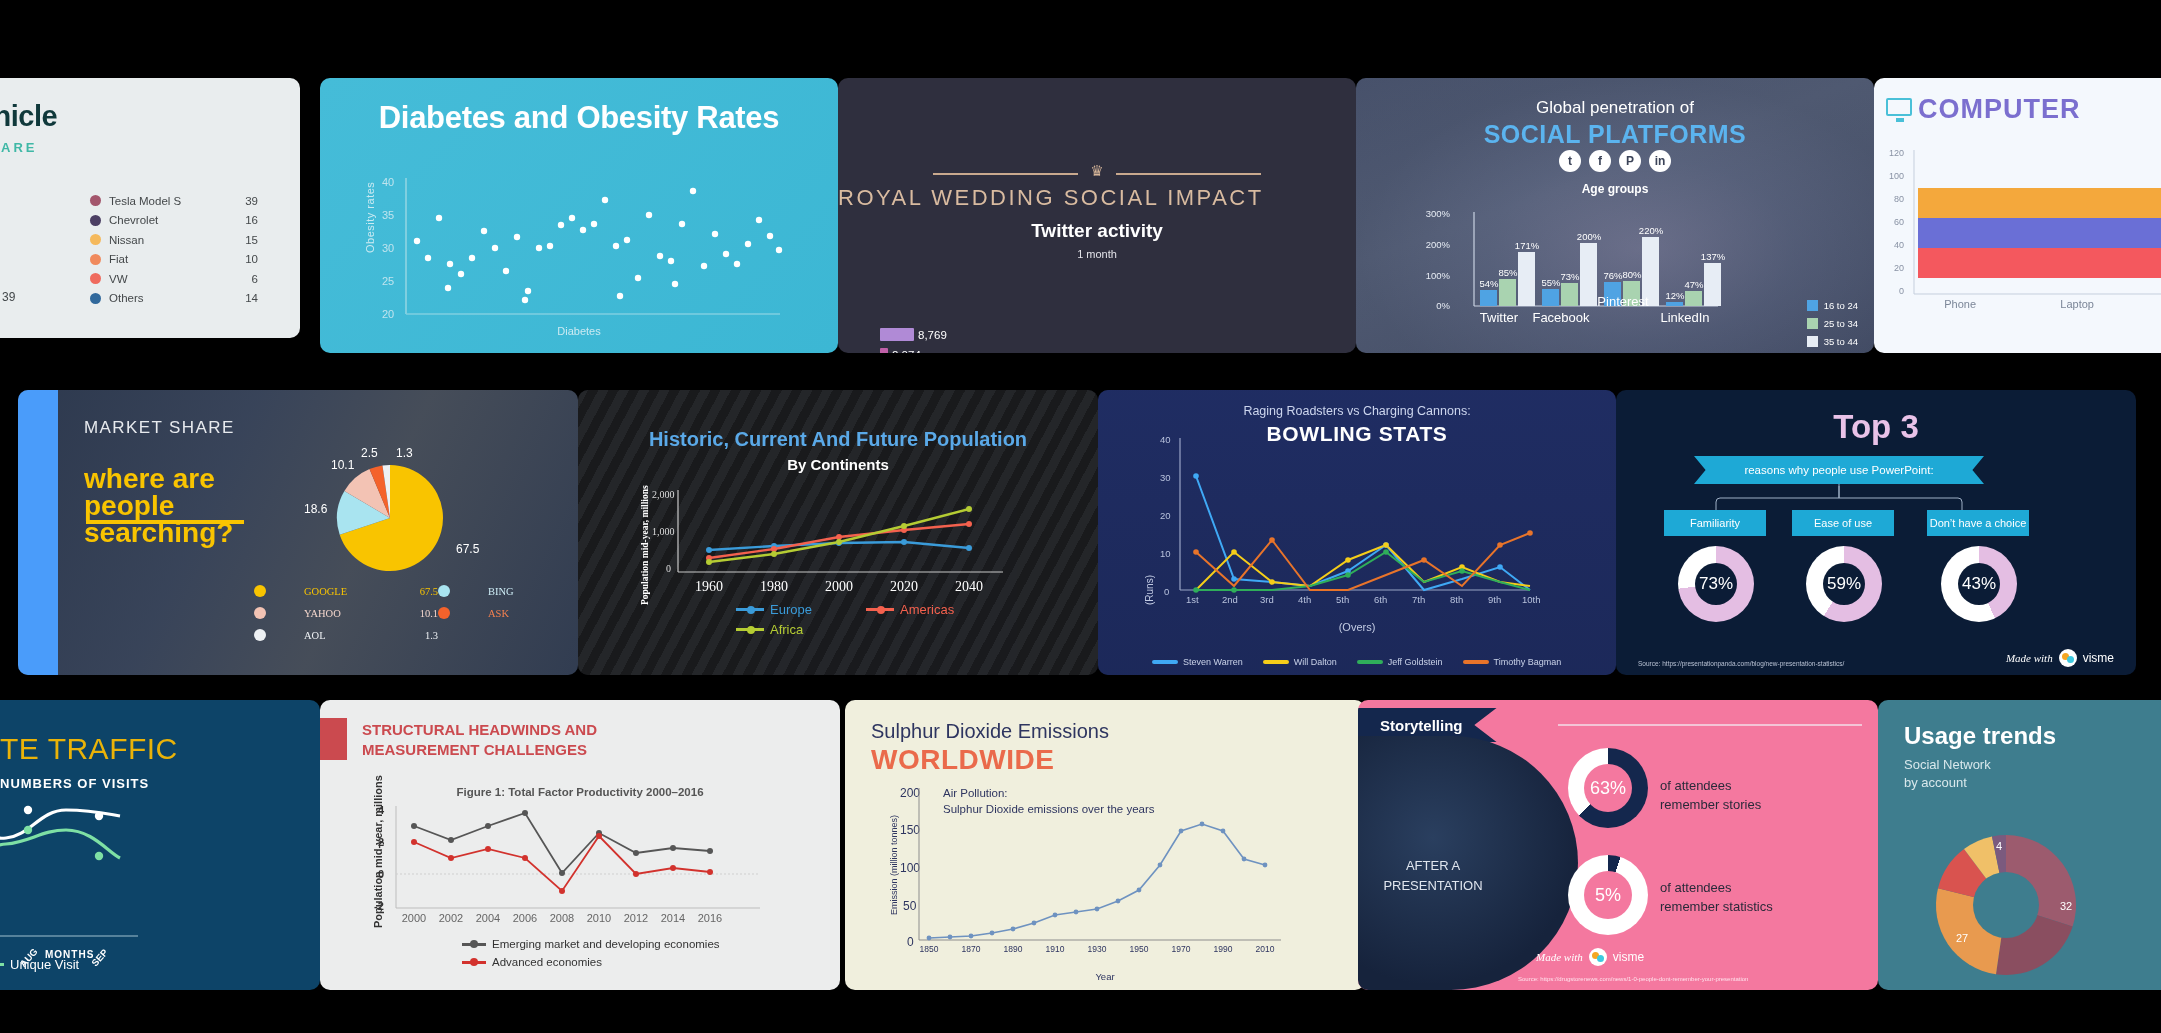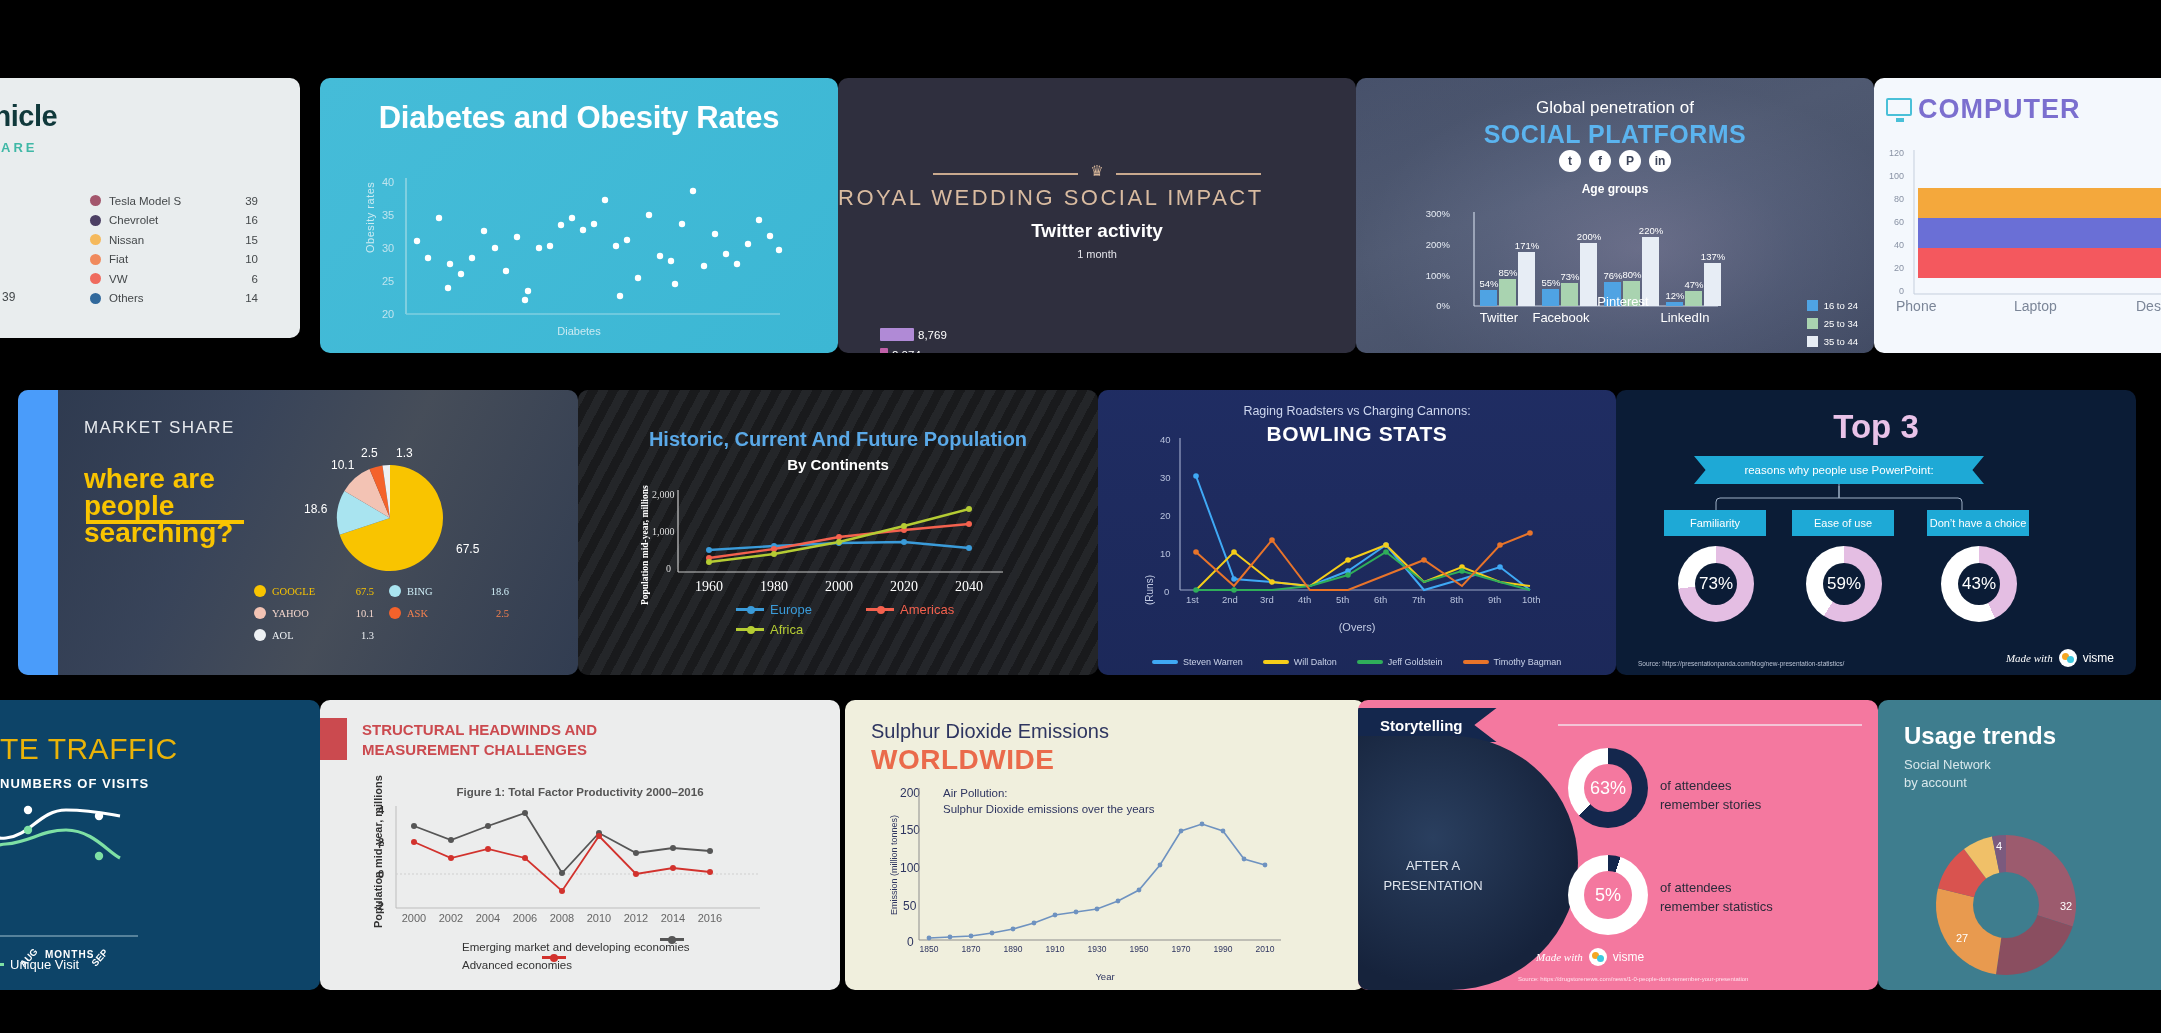--- a/index.html
+++ b/index.html
@@ -56,34 +56,34 @@
   .sp-legend .sq{width:11px;height:11px;margin-right:6px;}
   .sp-ytick{position:absolute;font-size:9.5px;color:#e7ecf4;text-align:right;width:34px;}
   .sp-cat{position:absolute;font-size:13px;color:#fff;text-align:center;}
   .sp-bval{position:absolute;font-size:9.5px;color:#fff;text-align:center;}
 
   #c-cmp { left:1874px; top:78px; width:400px; height:275px; background:#f4f8fd; }
   .cmp-title{position:absolute;left:44px;top:16px;font-size:27px;font-weight:bold;color:#7b6fcf;letter-spacing:1px;}
   .cmp-mon{position:absolute;left:12px;top:20px;width:26px;height:18px;border:2.5px solid #49c0d8;border-radius:2px;}
   .cmp-mon:after{content:"";position:absolute;left:8px;top:18px;width:8px;height:4px;background:#49c0d8;}
   .cmp-tick{position:absolute;font-size:9px;color:#8892a4;text-align:right;width:22px;}
-  .cmp-xl{position:absolute;font-size:14px;color:#7b8698;text-align:left;}
+  .cmp-xl{position:absolute;font-size:11px;color:#7b8698;text-align:right;}
 
   
   #c-ms { left:18px; top:390px; width:560px; height:285px; background:#2e3b52; }
   .ms-photo{position:absolute;inset:0;opacity:.30;
     background:linear-gradient(115deg,#2b3344 0%,#50586a 35%,#7d7769 60%,#39404f 100%);}
   .ms-blue{position:absolute;left:0;top:0;width:40px;height:100%;background:#4a9cfa;}
   .ms-k{position:absolute;left:66px;top:28px;font-size:17px;color:#e7eaee;letter-spacing:1.4px;}
   .ms-h{position:absolute;left:66px;top:52px;font-size:28px;line-height:27px;font-weight:bold;color:#f9c400;margin-top:23px;}
   .ms-ul{position:absolute;left:68px;top:130px;width:158px;height:4px;background:#f9c400;}
   .ms-num{position:absolute;font-size:12px;color:#fff;}
   .ms-legend{position:absolute;left:236px;top:195px;width:270px;
     display:grid;grid-template-columns:1fr 1fr;row-gap:10px;font-size:10.5px;font-family:"Liberation Serif",serif;}
-  .ms-legend .li{display:flex;align-items:center;}
+  .ms-legend .li{display:flex;align-items:center;gap:32px;}
   .ms-legend .dot{width:12px;height:12px;border-radius:50%;margin-right:6px;}
   .ms-legend .nm{width:62px;}
   .ms-legend .vl{width:40px;text-align:right;}
 
   #c-pop { left:578px; top:390px; width:520px; height:285px; background:#1d1f23; }
   .pop-photo{position:absolute;inset:0;opacity:.55;
     background:repeating-linear-gradient(118deg,#2a2c30 0 9px,#161719 9px 18px),
                radial-gradient(circle at 70% 45%,#44464c,#141518);}
   .pop-t1{position:absolute;width:100%;top:38px;text-align:center;font-size:20px;font-weight:bold;color:#5aa9e8;}
   .pop-t2{position:absolute;width:100%;top:66px;text-align:center;font-size:15px;font-weight:bold;color:#fff;}
@@ -132,21 +132,21 @@
   .wt-leg .ln:after{content:"";position:absolute;left:11px;top:-3px;width:9px;height:9px;border-radius:50%;}
 
   #c-sh { left:320px; top:700px; width:520px; height:290px; background:#eceded; }
   .sh-sq{position:absolute;left:0;top:18px;width:27px;height:42px;background:#cb4a4f;}
   .sh-t{position:absolute;left:42px;top:20px;font-size:15px;font-weight:bold;color:#cb4a4f;line-height:20px;}
   .sh-fig{position:absolute;width:100%;top:86px;text-align:center;font-size:11.5px;font-weight:bold;color:#555;}
   .sh-yl{position:absolute;left:52px;top:228px;transform:rotate(-90deg);transform-origin:0 0;
     font-size:11px;font-weight:bold;color:#333;}
   .sh-tick{position:absolute;font-size:11px;color:#333;font-weight:bold;}
   .sh-x{position:absolute;font-size:11px;color:#666;text-align:center;}
-  .sh-leg{position:absolute;font-size:11.5px;color:#333;display:flex;align-items:flex-end;flex-direction:column;}
+  .sh-leg{position:absolute;font-size:11.5px;color:#333;display:flex;align-items:center;}
   .sh-leg .ln{width:24px;height:3px;margin-right:6px;position:relative;}
   .sh-leg .ln:after{content:"";position:absolute;left:8px;top:-2.5px;width:8px;height:8px;border-radius:50%;}
 
   #c-so { left:845px; top:700px; width:520px; height:290px; background:#f0efdd; }
   .so-t1{position:absolute;left:26px;top:20px;font-size:20px;color:#2e3560;}
   .so-t2{position:absolute;left:26px;top:44px;font-size:28px;font-weight:bold;color:#ea6a4b;letter-spacing:.5px;}
   .so-note{position:absolute;left:98px;top:85px;font-size:11.5px;color:#2e3560;line-height:16px;}
   .so-yl{position:absolute;left:44px;top:215px;transform:rotate(-90deg);transform-origin:0 0;font-size:9px;color:#2e3560;}
   .so-tick{position:absolute;font-size:12px;color:#2e3560;}
   .so-x{position:absolute;font-size:8.5px;color:#2e3560;text-align:center;}

